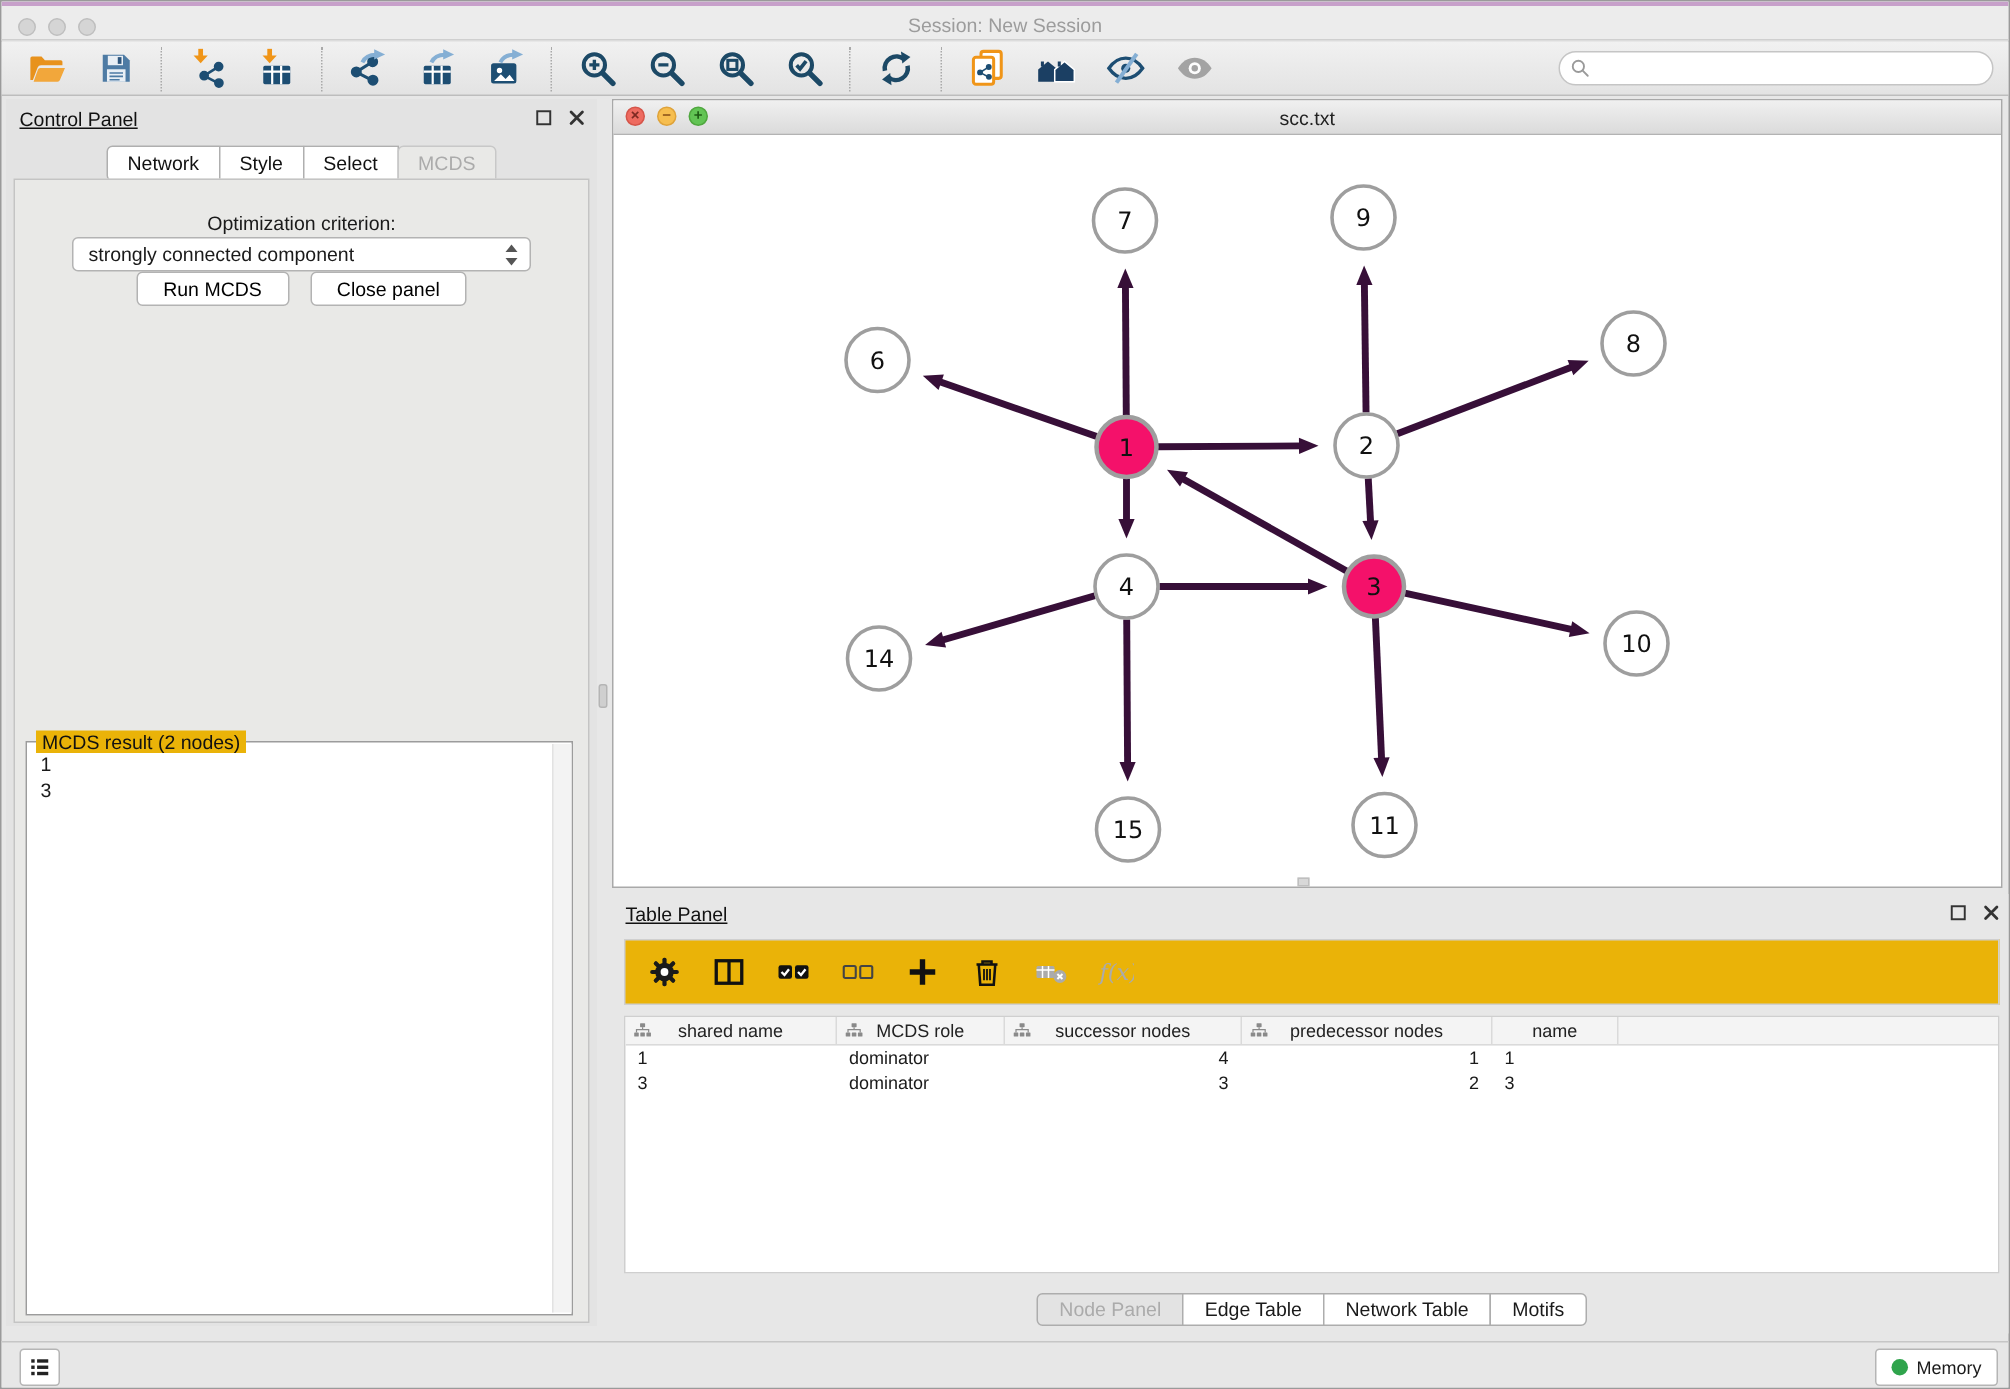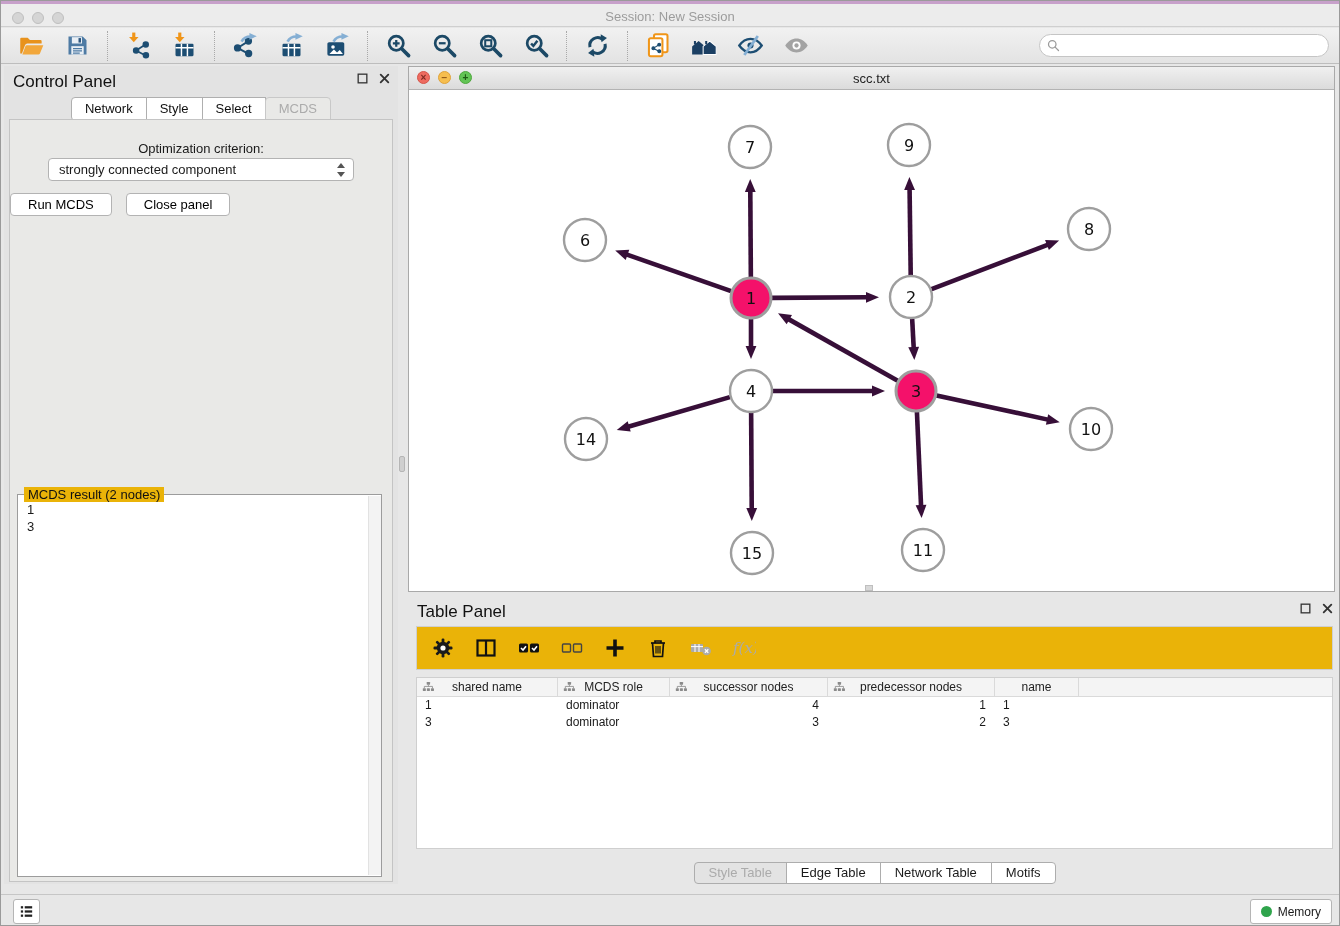--- a/index.html
+++ b/index.html
@@ -28,42 +28,42 @@
   .tb-btn { width:30px; height:30px; display:flex; align-items:center; justify-content:center; cursor:default; }
   .tb-btn svg { width:27px; height:27px; }
   .search-wrap { margin-left:auto; margin-right:10px; position:relative; }
   .search-input { width:290px; height:23px; border:1px solid #C5C5C5; border-radius:12px;
     background:#fff; padding:0 10px 0 26px; font-size:13px; outline:none;
     font-family:"Liberation Sans",sans-serif; }
   .search-wrap svg { position:absolute; left:7px; top:4px; width:15px; height:15px; }
   
   .control-panel { position:absolute; left:3px; top:65px; width:394px; height:818px; background:#E3E3E3; }
   .panel-head { position:relative; height:26px; }
-  .panel-title { position:absolute; left:9px; top:6px; font-size:17px; color:#111; }
+  .panel-title { position:absolute; left:9px; top:6px; font-size:13px; color:#111;text-decoration:underline; }
   .panel-icons { position:absolute; right:6px; top:5px; display:flex; gap:7px; }
   .panel-icons .pi { width:15px; height:15px; display:flex; align-items:center; justify-content:center; }
   .panel-icons svg { width:13px; height:13px; }
   .cp-tabs { position:absolute; top:31px; left:0; right:0; display:flex; justify-content:center;text-align:right; }
   .cp-tab { font-size:13px; padding:3px 13px 4px; background:#fff; border:1px solid #AFAFAF;
     margin-left:-1px; color:#111; cursor:default; }
   .cp-tab:first-child { border-top-left-radius:4px; border-bottom-left-radius:4px; margin-left:0; }
   .cp-tab.active { background:#E9E9E7; color:#ABABAB; border-color:#C8C8C8;
     border-top-left-radius:4px; border-top-right-radius:4px; }
   .cp-content { position:absolute; top:53px; left:5px; right:5px; bottom:2px;
     background:#E9E9E7; border:1px solid #C4C4C4; }
   .opt-label { text-align:center; margin-top:21px; font-size:13px; }
   .dropdown { position:relative; width:306px; height:23px; margin:2px auto 0;
     background:#fff; border:1px solid #B3B3B3; border-radius:4px;
     font-size:13px; line-height:21px; padding:0 26px 0 10px; cursor:default; }
   .dd-stepper { position:absolute; right:7px; top:3px; width:9px; height:16px; }
   .dd-stepper:before { content:""; position:absolute; top:1px; left:0;
     border-left:4.5px solid transparent; border-right:4.5px solid transparent; border-bottom:5px solid #555; }
   .dd-stepper:after { content:""; position:absolute; bottom:1px; left:0;
     border-left:4.5px solid transparent; border-right:4.5px solid transparent; border-top:5px solid #555; }
-  .cp-buttons { display:flex; gap:14px; margin-top:12px; }
+  .cp-buttons { display:flex; justify-content:center; gap:14px; }
   .cp-btn { height:23px; padding:0 17px; background:#fff; border:1px solid #B3B3B3;
     border-radius:4px; font-size:13px; font-family:"Liberation Sans",sans-serif; cursor:default; }
   .result-group { position:absolute; left:7px; right:10px; top:374px; bottom:4px;
     background:#fff; border:1px solid #9C9C9C; }
   .result-legend { position:absolute; top:-8px; left:6px; background:#eab308;
     padding:0 4px; font-size:13px; color:#111; }
   .result-scroll { position:absolute; right:0; top:1px; bottom:1px; width:13px;
     background:#F3F3F3; border-left:1px solid #E2E2E2; }
   .result-lines { padding:6px 9px; font-size:13px; line-height:17px; }
   
@@ -576,21 +576,21 @@
           <div class="trow">
             <div class="td c0 al">3</div>
             <div class="td c1 al">dominator</div>
             <div class="td c2 ar">3</div>
             <div class="td c3 ar">2</div>
             <div class="td c4 al">3</div>
           </div>
         </div>
     </div>
     <div class="tp-tabs" id="tp-tabs">
-        <div class="tp-tab active">Style Table</div>
+        <div class="tp-tab active">Node Panel</div>
         <div class="tp-tab">Edge Table</div>
         <div class="tp-tab">Network Table</div>
         <div class="tp-tab">Motifs</div>
       </div>
   </div>
 
   <div class="status-bar">
     <div class="sb-left">
       <svg viewBox="0 0 24 24">
           <g fill="#222">

